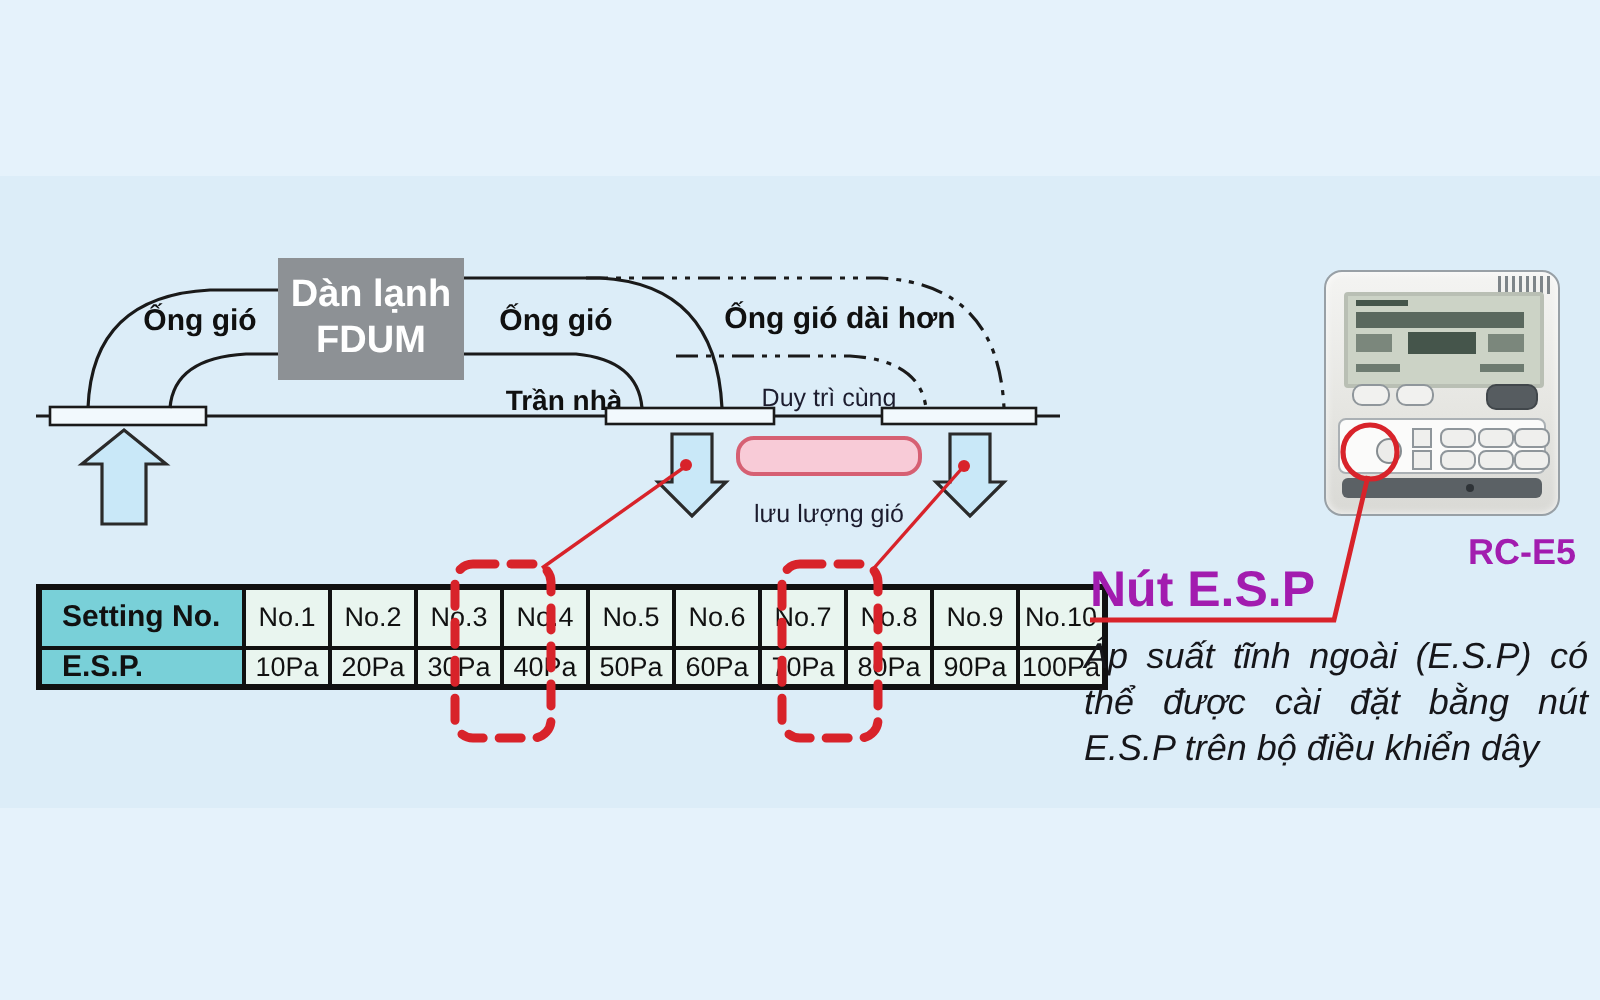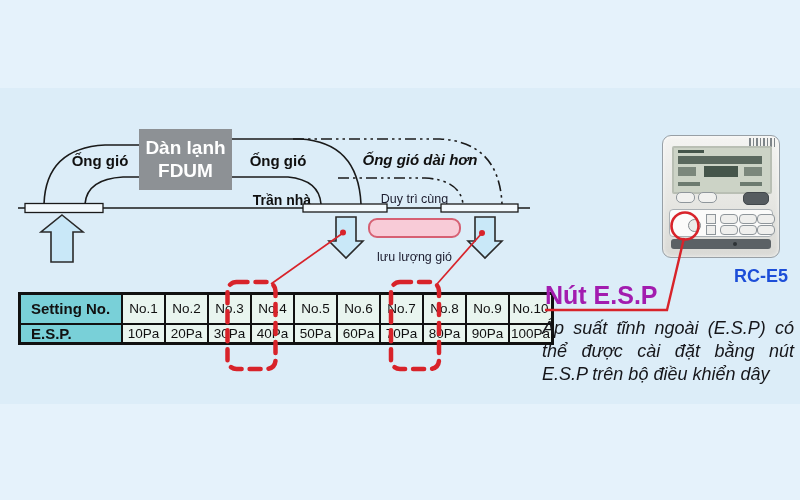--- a/index.html
+++ b/index.html
@@ -82,21 +82,21 @@
   }
   .sq-btn{position:absolute;width:8px;height:8px;background:#efefed;border:1px solid #8f969b;}
   .mini-oval{position:absolute;width:16px;height:8px;border-radius:4px;background:#efefed;border:1px solid #8f969b;}
   .remote-bar{
     position:absolute;left:9px;top:104px;width:100px;height:10px;border-radius:3px;
     background:#5b6165;
   }
   .remote-bar-dot{position:absolute;left:62px;top:3px;width:4px;height:4px;border-radius:50%;background:#2e3337;}
 
   .model-label{position:absolute;left:726px;top:266px;width:70px;text-align:center;
-    font-weight:bold;font-size:18px;color:#1d4ed8;}
+    font-weight:bold;font-size:18px;color:#a21caf;}
 
   .note-heading{position:absolute;left:545px;top:281px;font-weight:bold;font-size:25px;color:#a21caf;}
   .note-body{
     position:absolute;left:542px;top:317px;width:252px;
     font-size:18px;line-height:23px;text-align:justify;color:#16161a;font-style:italic;
   }
 
   .overlay-svg{position:absolute;left:0;top:0;pointer-events:none;}
 </style>
 </head>
@@ -105,21 +105,21 @@
 <div class="band band-top"></div>
 <div class="band band-bottom"></div>
 
 <div class="unit-box">
   <span>Dàn lạnh</span>
   <span>FDUM</span>
 </div>
 
 <div class="lbl lbl-duct" style="left:58px;top:152px;width:84px;">Ống gió</div>
 <div class="lbl lbl-duct" style="left:236px;top:152px;width:84px;">Ống gió</div>
-<div class="lbl lbl-duct" style="left:355px;top:151px;width:130px;font-style:italic;">Ống gió dài hơn</div>
+<div class="lbl lbl-duct" style="left:355px;top:151px;width:130px;">Ống gió dài hơn</div>
 <div class="lbl lbl-ceiling" style="left:244px;top:192px;width:76px;">Trần nhà</div>
 
 <div class="callout">
   <span>Duy trì cùng</span>
   <span>lưu lượng gió</span>
 </div>
 
 <table class="esp-table">
   <tbody>
       <tr class="row-settings">

